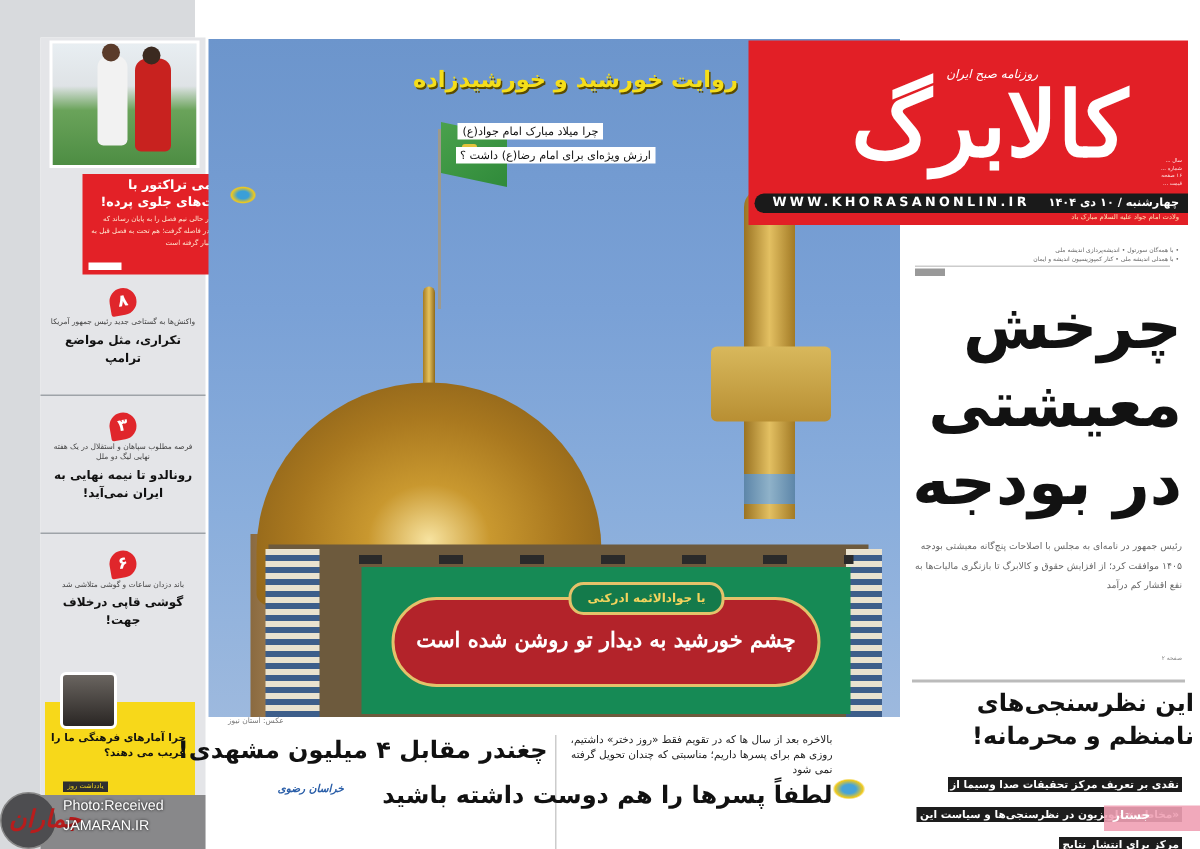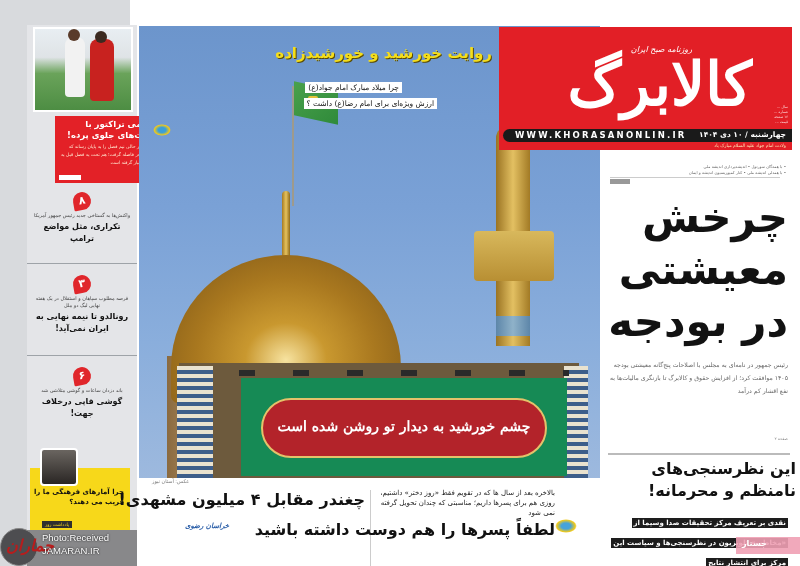--- a/index.html
+++ b/index.html
@@ -162,20 +162,21 @@
   <div class="minaret-top"></div>
   <div class="minaret-shaft"></div>
   <div class="minaret-balcony"></div>
   <div class="minaret-tiles"></div>
   <div class="banner-wrap"></div>
   <div class="banner-side-l"></div>
   <div class="banner-side-r"></div>
   <div class="banner"></div>
   <div class="banner-clamps"></div>
   <div class="banner-red"></div>
+  <div class="banner-cartouche">یا جوادالائمه ادرکنی</div>
   <div class="banner-text">چشم خورشید به دیدار تو روشن شده است</div>
 
   <div class="main-head">روایت خورشید و خورشیدزاده</div>
   <div class="main-sub" style="right:198px; top:56px;">چرا میلاد مبارک امام جواد(ع)</div>
   <div class="main-sub" style="right:163px; top:72px;">ارزش ویژه‌ای برای امام رضا(ع) داشت ؟</div>
   <div class="emblem"></div>
 </div>
 <div class="photo-credit">عکس: آستان نیوز</div>
 
 <div class="story" style="left:150px;">

